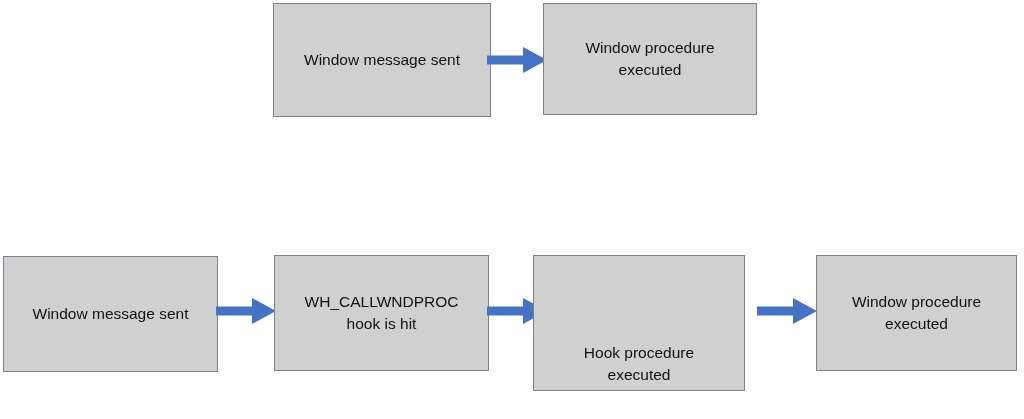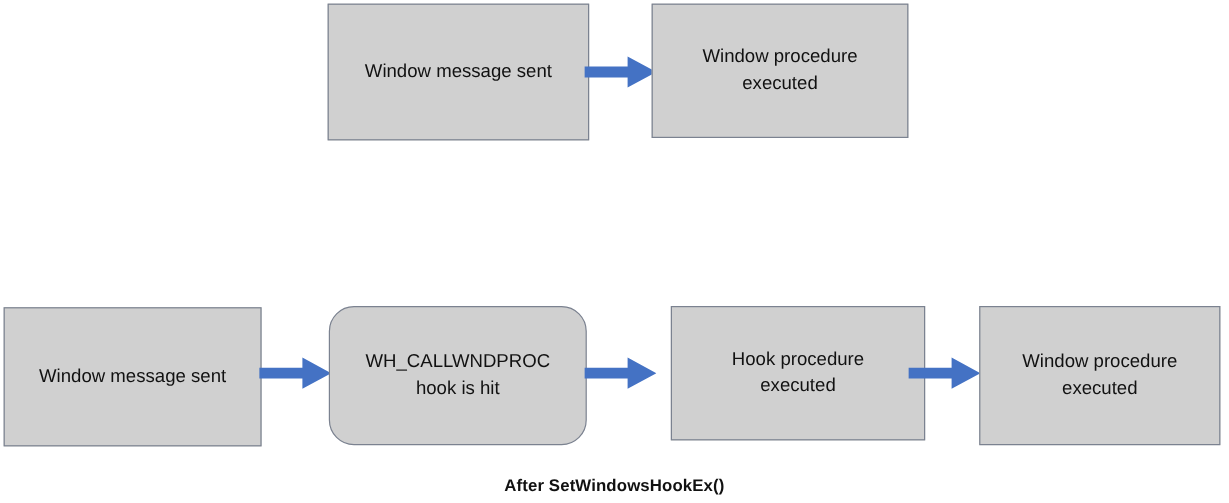--- a/index.html
+++ b/index.html
@@ -51,22 +51,22 @@
     text-align: center;
     letter-spacing: 0.1px;
   }
   
   #node-before-message   { left: 273px; top: 3px;   width: 218px; height: 114px; }
   #node-before-winproc   { left: 543px; top: 3px;   width: 214px; height: 112px; }
   #arrow-before-1        { left: 487px; top: 45px;  width: 60px;  height: 30px; }
   #caption-before        { left: 312px; top: 140px; width: 400px; }
   
   #node-after-message    { left: 3px;   top: 256px; width: 215px; height: 116px; }
-  #node-after-hookhit    { left: 274px; top: 255px; width: 215px; height: 116px; border-radius: 21px; }
-  #node-after-hookproc   { left: 559px; top: 255px; width: 212px; height: 112px; }
+  #node-after-hookhit    { left: 274px; top: 255px; width: 215px; height: 116px; }
+  #node-after-hookproc   { left: 533px; top: 255px; width: 212px; height: 136px; align-items: flex-end; }
   #node-after-winproc    { left: 816px; top: 255px; width: 201px; height: 116px; }
   #arrow-after-1         { left: 216px; top: 296px; width: 60px;  height: 30px; }
   #arrow-after-2         { left: 487px; top: 296px; width: 60px;  height: 30px; }
   #arrow-after-3         { left: 757px; top: 296px; width: 60px;  height: 30px; }
   #caption-after         { left: 312px; top: 396px; width: 400px; }
 </style>
 </head>
 <body>
 
 <div class="canvas">
@@ -109,15 +109,14 @@
 
   <svg class="arrow" id="arrow-after-3" viewBox="0 0 60 30">
     <polygon points="0,10.5 36,10.5 36,2 60,15 36,28 36,19.5 0,19.5" fill="#4472C4"></polygon>
   </svg>
 
   <div class="node" id="node-after-winproc">
     <span class="node-label">Window procedure
 executed</span>
   </div>
 
-  <div class="caption" id="caption-after">After SetWindowsHookEx()</div>
 
 </div>
 
 </body></html>

